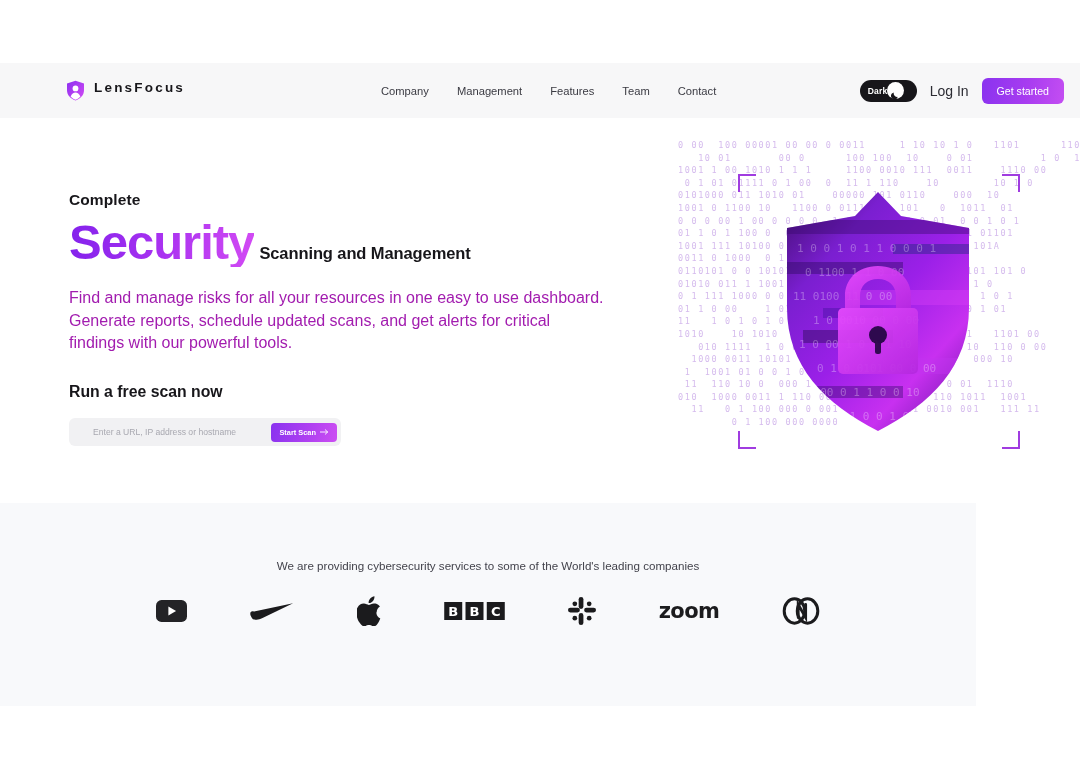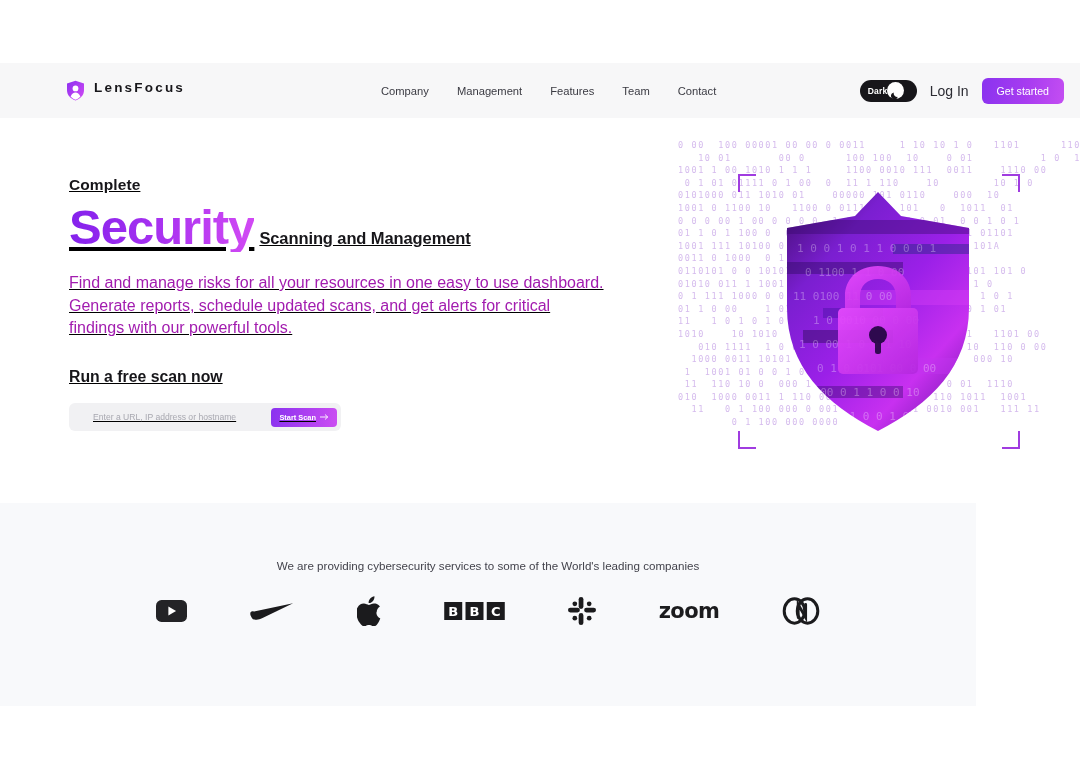--- a/index.html
+++ b/index.html
@@ -103,21 +103,21 @@
     color: #ffffff;
     font-size: 10.6px;
     font-family: "Liberation Sans", sans-serif;
     cursor: pointer;
     white-space: nowrap;
   }
 
   
   .hero { position: absolute; top: 118px; left: 0; width: 1080px; height: 385px; background: #ffffff; }
 
-  .hero-copy { position: absolute; left: 69px; top: 58px; width: 560px; text-decoration: underline; }
+  .hero-copy { position: absolute; left: 69px; top: 73px; width: 560px; }
 
   .eyebrow {
     font-size: 15.5px;
     font-weight: bold;
     color: #17161a;
     letter-spacing: .1px;
   }
 
   .headline {
     margin-top: 9px;

